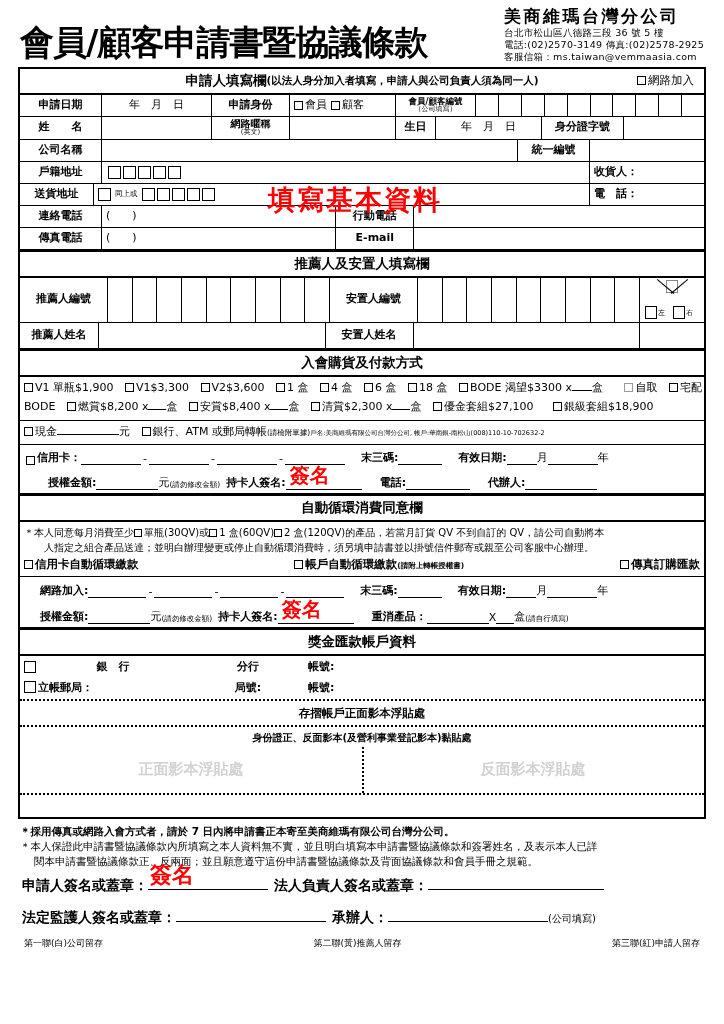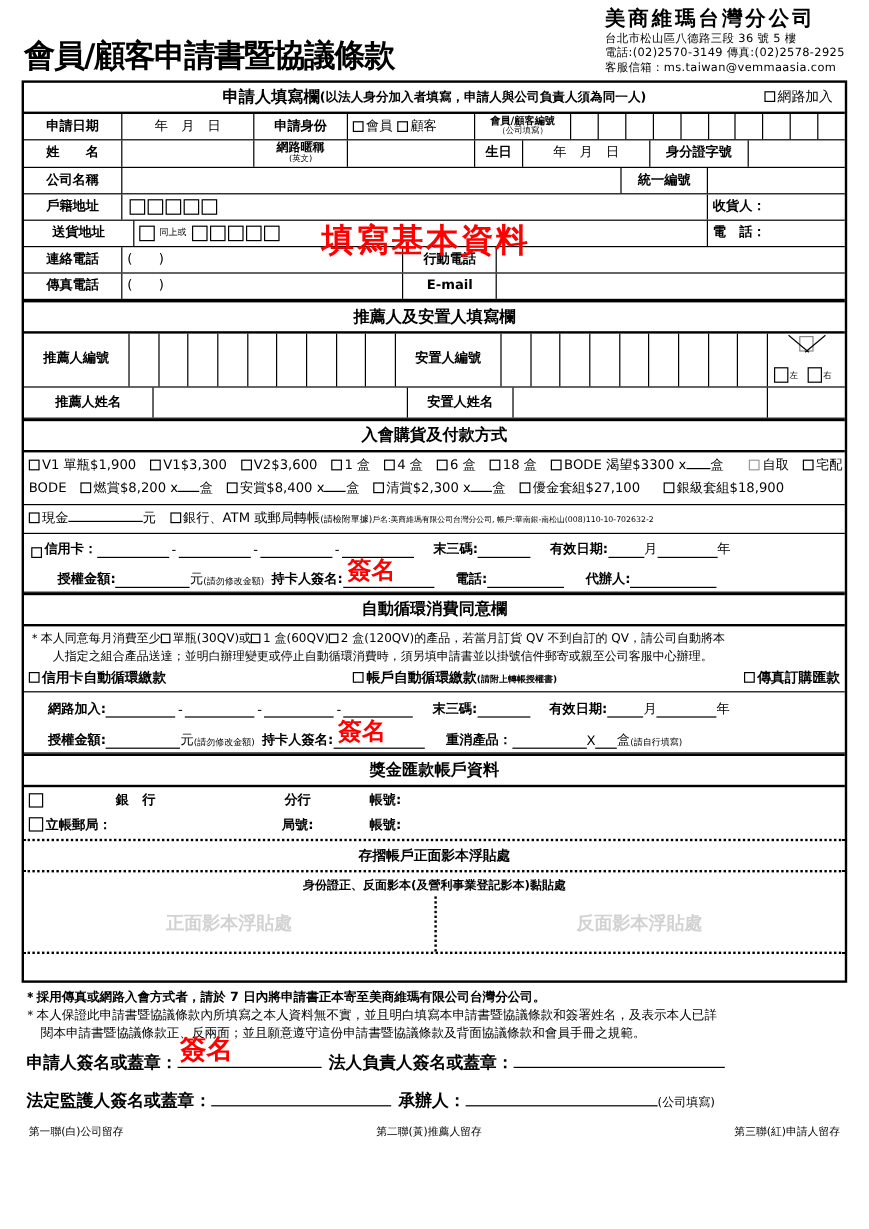--- a/index.html
+++ b/index.html
@@ -9,21 +9,21 @@
     background:#ffffff;
     font-family:"DejaVu Sans","Liberation Sans",sans-serif;
     color:#000;
     overflow:hidden;
   }
   .page { position:relative; width:724px; height:1024px; padding:0 18px; }
 
   
   .hdr { display:flex; align-items:flex-end; justify-content:space-between; padding:6px 2px 4px 2px; }
   .hdr-title {
-    font-size:26px; font-weight:bold; letter-spacing:-1px;
+    font-size:34px; font-weight:bold; letter-spacing:-1px;
     font-family:"DejaVu Sans","Liberation Sans",sans-serif;
     white-space:nowrap; line-height:1.05; padding-bottom:2px;
   }
   .hdr-co { text-align:left; line-height:1.25; }
   .co-name { font-size:17px; font-weight:bold; letter-spacing:2.5px; white-space:nowrap; }
   .co-line { font-size:9.5px; white-space:nowrap; letter-spacing:.3px; }
 
   
   .frame { border:2px solid #000; width:100%; }
   .row { display:flex; border-bottom:1px solid #000; min-height:22px; }
@@ -181,21 +181,21 @@
           <span class="cb" style="width:13px;height:13px"></span>
           <span class="cb" style="width:13px;height:13px"></span>
           <span class="cb" style="width:13px;height:13px"></span>
           <span class="cb" style="width:13px;height:13px"></span>
         </span>
       </div>
       <div class="cell" style="width:114px;font-weight:bold">收貨人：</div>
     </div>
 
     <div class="row">
-      <div class="cell lbl" style="width:92px">送貨地址</div>
+      <div class="cell lbl" style="width:74px">送貨地址</div>
       <div class="cell" style="flex:1">
         <span class="cb" style="width:13px;height:13px"></span>
         <span class="tiny" style="margin:0 2px">同上或</span>
         <span class="cb-row">
           <span class="cb" style="width:13px;height:13px"></span>
           <span class="cb" style="width:13px;height:13px"></span>
           <span class="cb" style="width:13px;height:13px"></span>
           <span class="cb" style="width:13px;height:13px"></span>
           <span class="cb" style="width:13px;height:13px"></span>
         </span>
@@ -257,21 +257,21 @@
             <span class="tr2"></span>
           <span class="lb"></span>
           <span class="rb"></span>
           <span class="lt">左</span>
           <span class="rt">右</span>
         </div>
       </div>
     </div>
 
     <div class="row" style="height:26px">
-      <div class="cell lbl" style="width:108px">推薦人姓名</div>
+      <div class="cell lbl" style="width:79px">推薦人姓名</div>
       <div class="cell" style="flex:1"></div>
       <div class="cell lbl" style="width:88px">安置人姓名</div>
       <div class="cell" style="flex:1"></div>
       <div class="cell" style="width:64px;border-right:none"></div>
     </div>
 
     <div class="row bandrow" style="border-top:2px solid #000">
       <div class="band">入會購貨及付款方式</div>
     </div>
 

